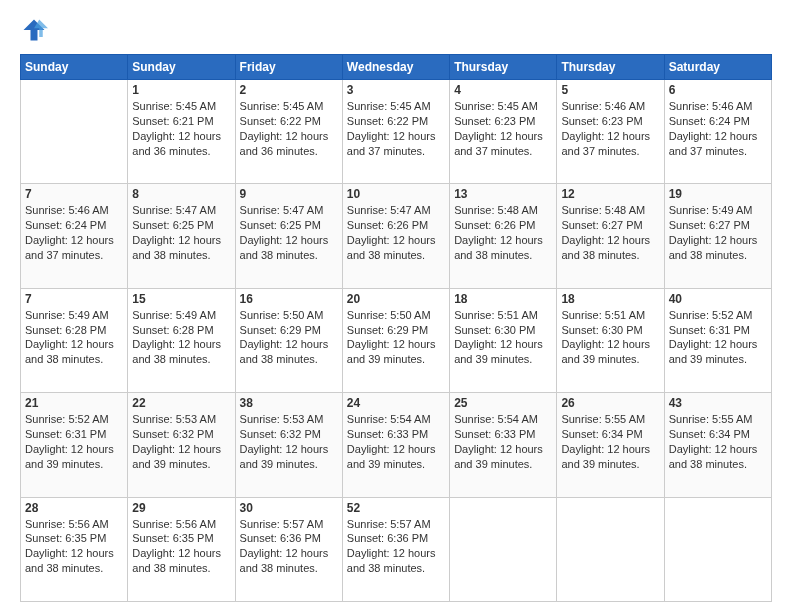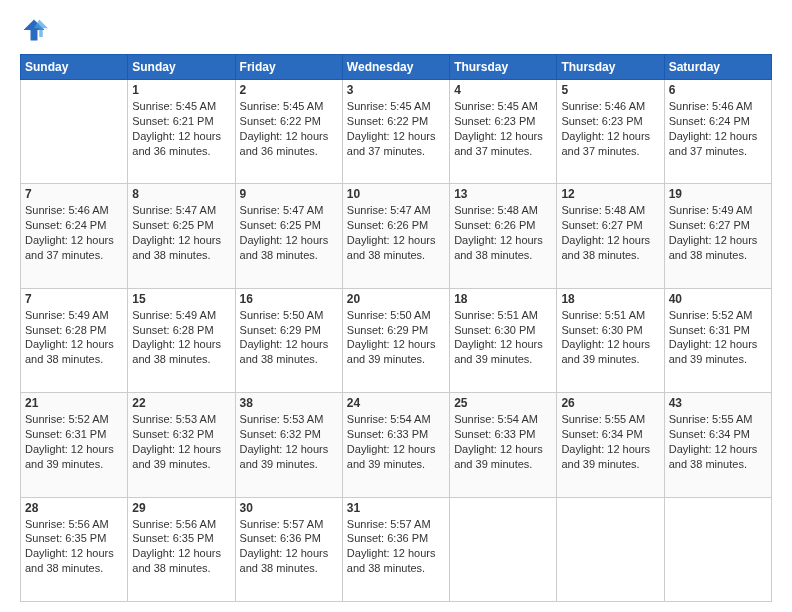--- a/index.html
+++ b/index.html
@@ -265,21 +265,21 @@
           </td>
           <td>
             <span class="day-num">29</span>
             <div class="cell-content">Sunrise: 5:56 AM<br>Sunset: 6:35 PM<br>Daylight: 12 hours and 38 minutes.</div>
           </td>
           <td>
             <span class="day-num">30</span>
             <div class="cell-content">Sunrise: 5:57 AM<br>Sunset: 6:36 PM<br>Daylight: 12 hours and 38 minutes.</div>
           </td>
           <td>
-            <span class="day-num">31</span>
+            <span class="day-num">52</span>
             <div class="cell-content">Sunrise: 5:57 AM<br>Sunset: 6:36 PM<br>Daylight: 12 hours and 38 minutes.</div>
           </td>
           <td class="empty-cell"></td>
           <td class="empty-cell"></td>
           <td class="empty-cell"></td>
         </tr>
       </tbody>
   </table>
 </div>
 

